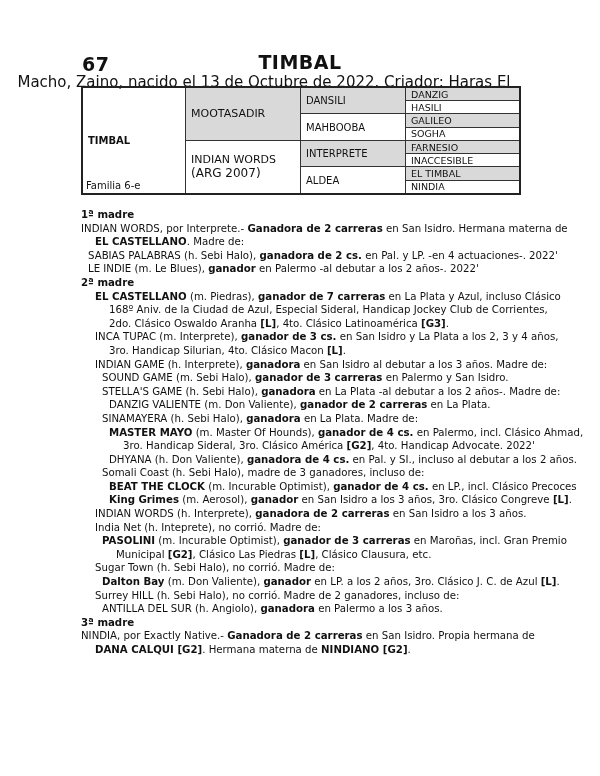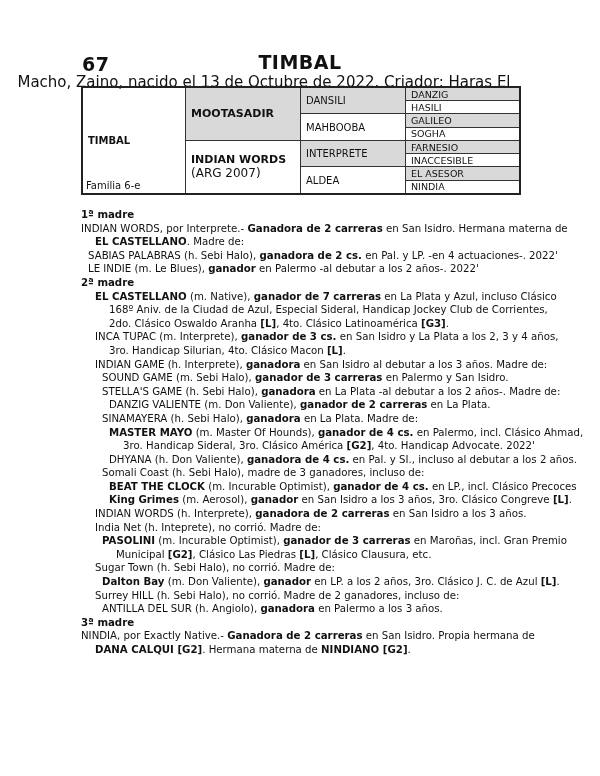--- a/index.html
+++ b/index.html
@@ -11,21 +11,21 @@
   table.ped { position: absolute; left: 81px; top: 86px; width: 440px; height: 109px;
               border-collapse: collapse; border: 2px solid #222; font-size: 10px; table-layout: fixed; }
   table.ped td { border: 1px solid #333; padding: 0 5px; vertical-align: middle; }
   .gray { background: #d9d9d9; }
   td.c1 { width: 92px; position: relative; }
   td.c2 { width: 104px; }
   td.c3 { width: 94px; }
   td.c4 { font-size: 9.5px; height: 12px; padding: 0 6px; }
   .horse { font-weight: bold; font-size: 10px; }
   .fam { position: absolute; left: 3px; bottom: 2px; font-size: 10px; font-weight: normal; }
-  .ped .sire { font-weight: bold; font-size: 11px; }
+  .ped .sire { font-weight: normal; font-size: 11px; }
   .ped .sub { font-size: 12px; }
   .body { position: absolute; left: 81px; top: 208px; width: 450px; font-size: 10.2px; line-height: 13.6px; }
   .body p { margin: 0; white-space: nowrap; }
   .i1 { padding-left: 14px; }
   .i2 { padding-left: 7px; }
   .i3 { padding-left: 14px; }
   .i4 { padding-left: 21px; }
   .i5 { padding-left: 28px; }
   .i6 { padding-left: 35px; }
   .i7 { padding-left: 42px; }
@@ -67,36 +67,36 @@
       <div class="sub">(ARG 2007)</div>
     </td>
     <td class="c3 gray" rowspan="2">INTERPRETE</td>
     <td class="c4 gray">FARNESIO</td>
   </tr>
   <tr>
         <td class="c4">INACCESIBLE</td>
       </tr>
   <tr>
     <td class="c3" rowspan="2">ALDEA</td>
-    <td class="c4 gray">EL ASESOR</td>
+    <td class="c4 gray">EL TIMBAL</td>
   </tr>
   <tr>
         <td class="c4">NINDIA</td>
       </tr>
 </tbody>
   </table>
 
 <div class="body" id="body">
     <p class="i0"><b>1ª madre</b></p>
     <p class="i0"><span>INDIAN WORDS, por Interprete.- </span><b>Ganadora de 2 carreras</b><span> en San Isidro. Hermana materna de</span></p>
     <p class="i1"><b>EL CASTELLANO</b><span>. Madre de:</span></p>
     <p class="i2"><span>SABIAS PALABRAS (h. Sebi Halo), </span><b>ganadora de 2 cs.</b><span> en Pal. y LP. -en 4 actuaciones-. 2022'</span></p>
     <p class="i2"><span>LE INDIE (m. Le Blues), </span><b>ganador</b><span> en Palermo -al debutar a los 2 años-. 2022'</span></p>
     <p class="i0"><b>2ª madre</b></p>
-    <p class="i3"><b>EL CASTELLANO</b><span> (m.  Native), </span><b>ganador de 7 carreras</b><span> en La Plata y Azul, incluso Clásico</span></p>
+    <p class="i3"><b>EL CASTELLANO</b><span> (m.  Piedras), </span><b>ganador de 7 carreras</b><span> en La Plata y Azul, incluso Clásico</span></p>
     <p class="i5"><span>168º Aniv. de la Ciudad de Azul, Especial Sideral, Handicap Jockey Club de Corrientes,</span></p>
     <p class="i5"><span>2do. Clásico Oswaldo Aranha </span><b>[L]</b><span>, 4to. Clásico Latinoamérica </span><b>[G3]</b><span>.</span></p>
     <p class="i3"><span>INCA TUPAC (m. Interprete), </span><b>ganador de 3 cs.</b><span> en San Isidro y La Plata a los 2, 3 y 4 años,</span></p>
     <p class="i5"><span>3ro. Handicap Silurian, 4to. Clásico Macon </span><b>[L]</b><span>.</span></p>
     <p class="i3"><span>INDIAN GAME (h. Interprete), </span><b>ganadora</b><span> en San Isidro al debutar a los 3 años. Madre de:</span></p>
     <p class="i4"><span>SOUND GAME (m. Sebi Halo), </span><b>ganador de 3 carreras</b><span> en Palermo y San Isidro.</span></p>
     <p class="i4"><span>STELLA'S GAME (h. Sebi Halo), </span><b>ganadora</b><span> en La Plata -al debutar a los 2 años-. Madre de:</span></p>
     <p class="i5"><span>DANZIG VALIENTE (m. Don Valiente), </span><b>ganador de 2 carreras</b><span> en La Plata.</span></p>
     <p class="i4"><span>SINAMAYERA (h. Sebi Halo), </span><b>ganadora</b><span> en La Plata. Madre de:</span></p>
     <p class="i5"><b>MASTER MAYO</b><span> (m. Master Of Hounds), </span><b>ganador de 4 cs.</b><span> en Palermo, incl. Clásico Ahmad,</span></p>

